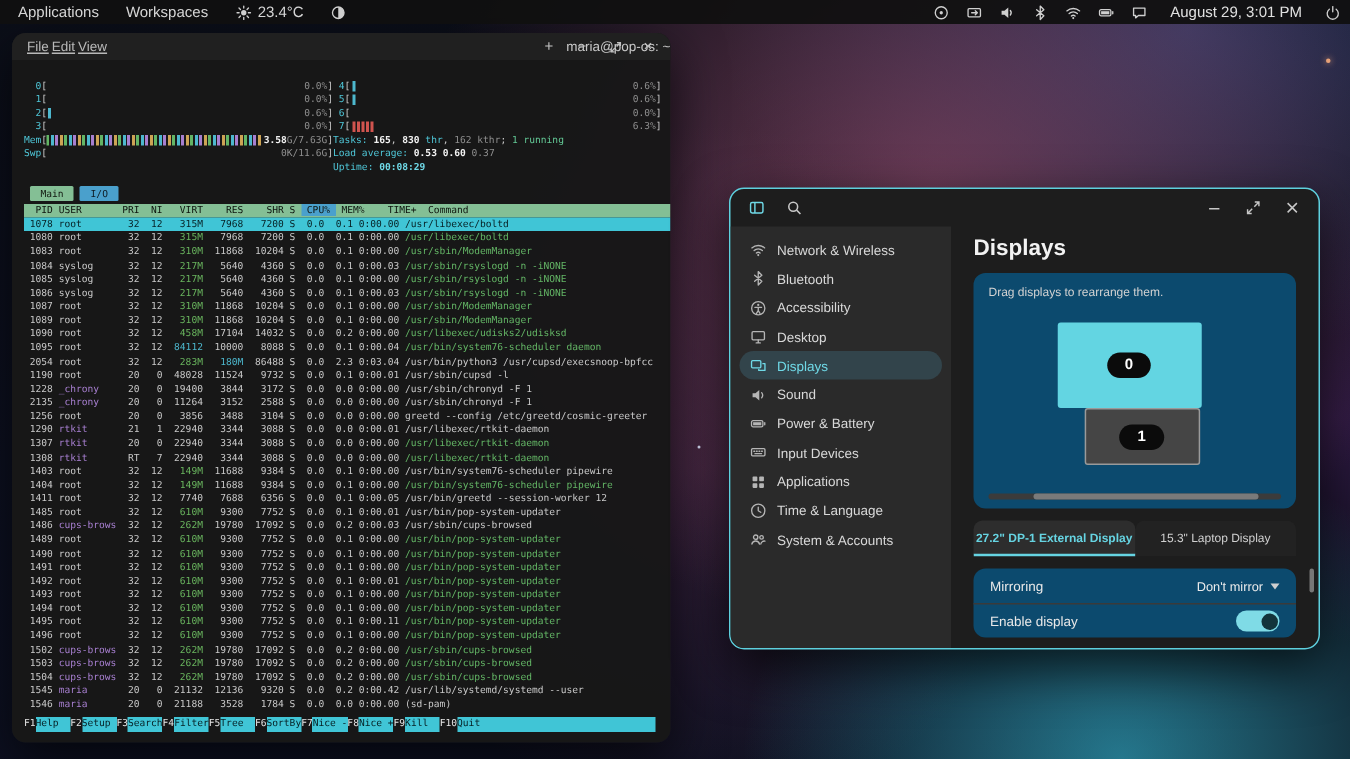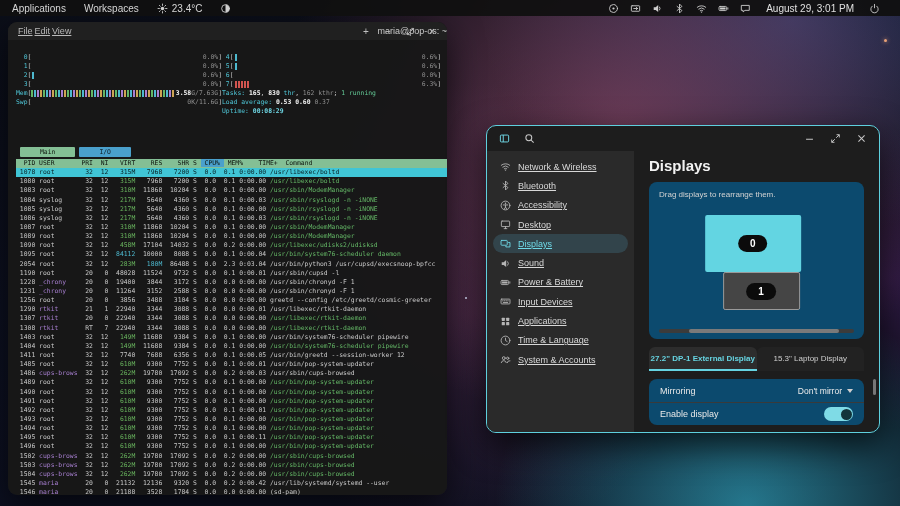--- a/index.html
+++ b/index.html
@@ -16,21 +16,21 @@
       radial-gradient(260px 200px at 99% 55%, rgba(90,40,120,.45), transparent 75%),
       radial-gradient(760px 520px at 22% 85%, rgba(14,18,40,.85), transparent 85%),
       #0b0e18; }
   .star { position:absolute; border-radius:50%; }
 
   
   .topbar { position:absolute; left:0; top:0; width:900px; height:16px;
     background:rgba(16,16,16,.94); display:flex; align-items:center;
     font-size:10px; color:#d6d6d6; z-index:50; }
   .topbar .tb-left { display:flex; align-items:center; gap:18px; padding-left:12px; }
-  .topbar .tb-right { margin-left:auto; display:flex; align-items:flex-end; gap:11px; padding-right:20px; }
+  .topbar .tb-right { margin-left:auto; display:flex; align-items:flex-end; gap:11px; padding-right:6px; }
   .tb-item { cursor:default; }
   .temp { display:flex; align-items:center; gap:4px; }
   .tray-ic { width:11px; height:11px; display:inline-flex; color:#cfcfcf; }
   .tray-ic svg { width:100%; height:100%; }
   .clock { font-size:10px; color:#e0e0e0; padding:0 4px; }
 
   
   .term { position:absolute; left:8px; top:22px; width:439px; height:473px;
     background:rgba(23,23,23,.98); border-radius:9px; box-shadow:0 12px 34px rgba(0,0,0,.65);
     overflow:hidden; z-index:10; }
@@ -56,21 +56,21 @@
   .tick.red { background:#d0544f; }
   .membar { flex:1; height:6.5px; margin-right:2px;
     background:repeating-linear-gradient(90deg,#63b565 0 2px,transparent 2px 3px,#4db8ce 3px 5px,transparent 5px 6px,#a77fd0 6px 8px,transparent 8px 9px,#cda455 9px 11px,transparent 11px 12px); }
   .mpct { margin-left:auto; color:#8f8f8f; }
   .iline { height:9px; white-space:pre; }
   .cy { color:#4fc7d8; } .wb { color:#f2f2f2; font-weight:bold; }
   .dm { color:#8f8f8f; } .gn { color:#63c996; } .cb { color:#6fd9e7; font-weight:bold; }
   .tx { color:#c9c9c9; }
 
   .htop-tabs { display:flex; gap:4px; margin:8px 0 2px 4px; }
-  .htab { padding:0 20px; font-size:6.4px; line-height:10px; border-radius:1px; cursor:pointer;margin-top:23px; }
+  .htab { padding:0 7px; font-size:6.4px; line-height:10px; border-radius:1px; cursor:pointer; }
   .htab.main { background:#84bf95; color:#10180f; }
   .htab.io { background:#4aa0cc; color:#0d1a22; }
 
   .ps-head { background:#84bf95; color:#0d130d; white-space:pre; height:9.2px; line-height:9.2px; margin-right:0; }
   .ps-head .sort { background:#4aa0cc; }
   .prow { white-space:pre; height:9.15px; line-height:9.15px; overflow:hidden; }
   .prow .u-p { color:#a77fd0; }
   .prow .v-g { color:#69b55e; }
   .prow .v-c { color:#4db8ce; }
   .prow .c-t { color:#63b565; }
@@ -89,21 +89,21 @@
   .set-tb { height:25px; display:flex; align-items:center; padding:0 12px; }
   .set-tb .lft { display:flex; gap:14px; align-items:center; }
   .set-tb .rgt { margin-left:auto; display:flex; gap:15px; align-items:center; }
   .wic { width:11px; height:11px; display:inline-flex; color:#c7c7c7; cursor:pointer; }
   .wic svg { width:100%; height:100%; }
   .wic.accent { color:#6fd9e7; }
 
   .set-body { display:flex; height:281px; }
   .sidebar { width:147px; background:#2a2a2a; padding:6px 6px; overflow:hidden; }
   .side-item { height:19.3px; display:flex; align-items:center; gap:7px; padding:0 7px;
-    border-radius:11px; font-size:9px; color:#d8d8d8; cursor:pointer;text-decoration:underline; }
+    border-radius:11px; font-size:9px; color:#d8d8d8; cursor:pointer; }
   .side-item .sic { width:11px; height:11px; display:inline-flex; color:#b5b5b5; flex:none; }
   .side-item .sic svg { width:100%; height:100%; }
   .side-item.sel { background:#32444b; color:#6fd9e7; }
   .side-item.sel .sic { color:#6fd9e7; }
 
   .set-main { flex:1; padding:4px 15px 10px; position:relative; }
   .set-title { font-size:15px; font-weight:bold; color:#f2f2f2; margin:2px 0 8px; }
   .card { background:#0c4a6e; border-radius:8px; }
   .card1 { padding:8px 10px 6px; }
   .drag-hint { font-size:8px; color:#d2d2d2; }
@@ -267,21 +267,21 @@
         <div class="prow"><span> 1084 </span><span>syslog     </span><span> 32  12 </span><span class="v-g">  217M</span><span> </span><span>  5640</span><span>   4360 S  0.0  0.1 0:00.03 </span><span class="c-t">/usr/sbin/rsyslogd -n -iNONE</span></div>
         <div class="prow"><span> 1085 </span><span>syslog     </span><span> 32  12 </span><span class="v-g">  217M</span><span> </span><span>  5640</span><span>   4360 S  0.0  0.1 0:00.00 </span><span class="c-t">/usr/sbin/rsyslogd -n -iNONE</span></div>
         <div class="prow"><span> 1086 </span><span>syslog     </span><span> 32  12 </span><span class="v-g">  217M</span><span> </span><span>  5640</span><span>   4360 S  0.0  0.1 0:00.03 </span><span class="c-t">/usr/sbin/rsyslogd -n -iNONE</span></div>
         <div class="prow"><span> 1087 </span><span>root       </span><span> 32  12 </span><span class="v-g">  310M</span><span> </span><span> 11868</span><span>  10204 S  0.0  0.1 0:00.00 </span><span class="c-t">/usr/sbin/ModemManager</span></div>
         <div class="prow"><span> 1089 </span><span>root       </span><span> 32  12 </span><span class="v-g">  310M</span><span> </span><span> 11868</span><span>  10204 S  0.0  0.1 0:00.00 </span><span class="c-t">/usr/sbin/ModemManager</span></div>
         <div class="prow"><span> 1090 </span><span>root       </span><span> 32  12 </span><span class="v-g">  458M</span><span> </span><span> 17104</span><span>  14032 S  0.0  0.2 0:00.00 </span><span class="c-t">/usr/libexec/udisks2/udisksd</span></div>
         <div class="prow"><span> 1095 </span><span>root       </span><span> 32  12 </span><span class="v-c"> 84112</span><span> </span><span> 10000</span><span>   8088 S  0.0  0.1 0:00.04 </span><span class="c-t">/usr/bin/system76-scheduler daemon</span></div>
         <div class="prow"><span> 2054 </span><span>root       </span><span> 32  12 </span><span class="v-g">  283M</span><span> </span><span class="v-c">  180M</span><span>  86488 S  0.0  2.3 0:03.04 </span><span>/usr/bin/python3 /usr/cupsd/execsnoop-bpfcc</span></div>
         <div class="prow"><span> 1190 </span><span>root       </span><span> 20   0 </span><span> 48028</span><span> </span><span> 11524</span><span>   9732 S  0.0  0.1 0:00.01 </span><span>/usr/sbin/cupsd -l</span></div>
         <div class="prow"><span> 1228 </span><span class="u-p">_chrony    </span><span> 20   0 </span><span> 19400</span><span> </span><span>  3844</span><span>   3172 S  0.0  0.0 0:00.00 </span><span>/usr/sbin/chronyd -F 1</span></div>
-        <div class="prow"><span> 1231 </span><span class="u-p">_chrony    </span><span> 20   0 </span><span> 11264</span><span> </span><span>  3152</span><span>   2588 S  0.0  0.0 0:00.00 </span><span>/usr/sbin/chronyd -F 1</span></div>
+        <div class="prow"><span> 2135 </span><span class="u-p">_chrony    </span><span> 20   0 </span><span> 11264</span><span> </span><span>  3152</span><span>   2588 S  0.0  0.0 0:00.00 </span><span>/usr/sbin/chronyd -F 1</span></div>
         <div class="prow"><span> 1256 </span><span>root       </span><span> 20   0 </span><span>  3856</span><span> </span><span>  3488</span><span>   3104 S  0.0  0.0 0:00.00 </span><span>greetd --config /etc/greetd/cosmic-greeter</span></div>
         <div class="prow"><span> 1290 </span><span class="u-p">rtkit      </span><span> 21   1 </span><span> 22940</span><span> </span><span>  3344</span><span>   3088 S  0.0  0.0 0:00.01 </span><span>/usr/libexec/rtkit-daemon</span></div>
         <div class="prow"><span> 1307 </span><span class="u-p">rtkit      </span><span> 20   0 </span><span> 22940</span><span> </span><span>  3344</span><span>   3088 S  0.0  0.0 0:00.00 </span><span class="c-t">/usr/libexec/rtkit-daemon</span></div>
         <div class="prow"><span> 1308 </span><span class="u-p">rtkit      </span><span> RT   7 </span><span> 22940</span><span> </span><span>  3344</span><span>   3088 S  0.0  0.0 0:00.00 </span><span class="c-t">/usr/libexec/rtkit-daemon</span></div>
         <div class="prow"><span> 1403 </span><span>root       </span><span> 32  12 </span><span class="v-g">  149M</span><span> </span><span> 11688</span><span>   9384 S  0.0  0.1 0:00.00 </span><span>/usr/bin/system76-scheduler pipewire</span></div>
         <div class="prow"><span> 1404 </span><span>root       </span><span> 32  12 </span><span class="v-g">  149M</span><span> </span><span> 11688</span><span>   9384 S  0.0  0.1 0:00.00 </span><span class="c-t">/usr/bin/system76-scheduler pipewire</span></div>
         <div class="prow"><span> 1411 </span><span>root       </span><span> 32  12 </span><span>  7740</span><span> </span><span>  7688</span><span>   6356 S  0.0  0.1 0:00.05 </span><span>/usr/bin/greetd --session-worker 12</span></div>
         <div class="prow"><span> 1485 </span><span>root       </span><span> 32  12 </span><span class="v-g">  610M</span><span> </span><span>  9300</span><span>   7752 S  0.0  0.1 0:00.01 </span><span>/usr/bin/pop-system-updater</span></div>
         <div class="prow"><span> 1486 </span><span class="u-p">cups-brows </span><span> 32  12 </span><span class="v-g">  262M</span><span> </span><span> 19780</span><span>  17092 S  0.0  0.2 0:00.03 </span><span>/usr/sbin/cups-browsed</span></div>
         <div class="prow"><span> 1489 </span><span>root       </span><span> 32  12 </span><span class="v-g">  610M</span><span> </span><span>  9300</span><span>   7752 S  0.0  0.1 0:00.00 </span><span class="c-t">/usr/bin/pop-system-updater</span></div>

